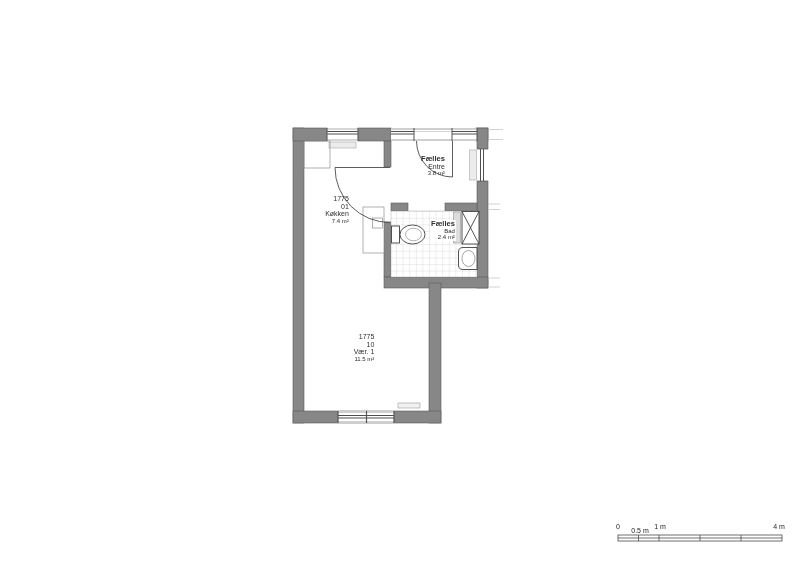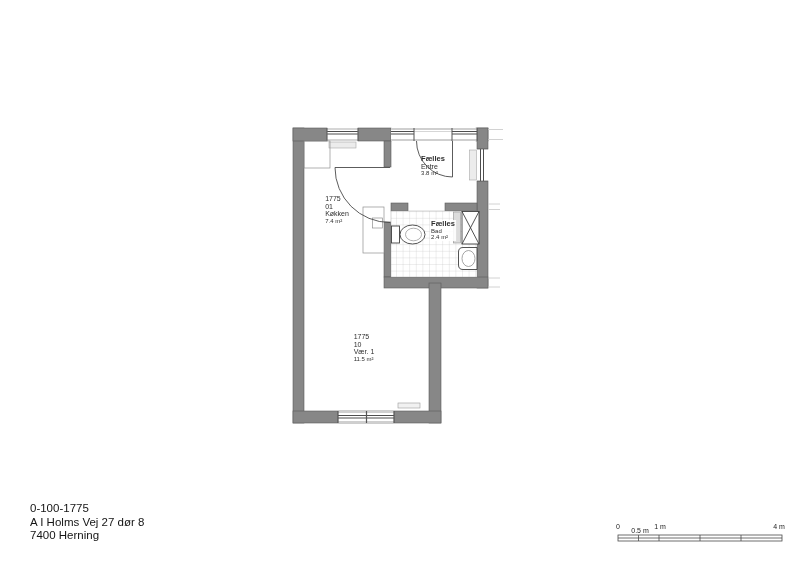--- a/index.html
+++ b/index.html
@@ -1,19 +1,19 @@
 <!DOCTYPE html>
 <html><head>
 <meta charset="utf-8">
 <style>
   html,body{margin:0;padding:0;background:#fff;}
   .page{position:relative;width:800px;height:566px;background:#ffffff;overflow:hidden;
         font-family:"Liberation Sans",sans-serif;}
   .plan-svg{position:absolute;left:0;top:0;}
-  .room-label{position:absolute;transform:translateX(-50%);text-align:left;color:#2e2e2e;white-space:nowrap;z-index:5;}
+  .room-label{position:absolute;transform:translateX(-50%);text-align:right;color:#2e2e2e;white-space:nowrap;z-index:5;}
   .rl-line{display:block;font-size:7px;line-height:7.5px;}
   .rl-bold{font-weight:bold;font-size:7.5px;}
   .rl-area{font-size:6px;line-height:6.5px;}
   .halo .rl-line{background:rgba(255,255,255,.88);padding:0 1px;}
   .address{position:absolute;left:30px;top:502px;font-size:11.5px;line-height:13.5px;color:#141414;z-index:5;}
   .address span{display:block;}
   .scale-label{position:absolute;transform:translateX(-50%);font-size:7px;color:#222;z-index:5;}
 </style>
 </head>
 <body>
@@ -152,24 +152,19 @@
     <span class="rl-line rl-area">2.4 m²</span>
   </div>
 
   <div class="room-label" style="left:364px;top:333px;">
     <span class="rl-line">1775</span>
     <span class="rl-line">10</span>
     <span class="rl-line">Vær. 1</span>
     <span class="rl-line rl-area">11.5 m²</span>
   </div>
 
-  <div class="address">
-    <span>0-100-1775</span>
-    <span>A I Holms Vej 27 dør 8</span>
-    <span>7400 Herning</span>
-  </div>
 
   <span class="scale-label" style="left:618px;top:523px;">0</span>
   <span class="scale-label" style="left:640px;top:527px;">0.5 m</span>
   <span class="scale-label" style="left:660px;top:523px;">1 m</span>
   <span class="scale-label" style="left:779px;top:523px;">4 m</span>
 
 </div>
 
 </body></html>

